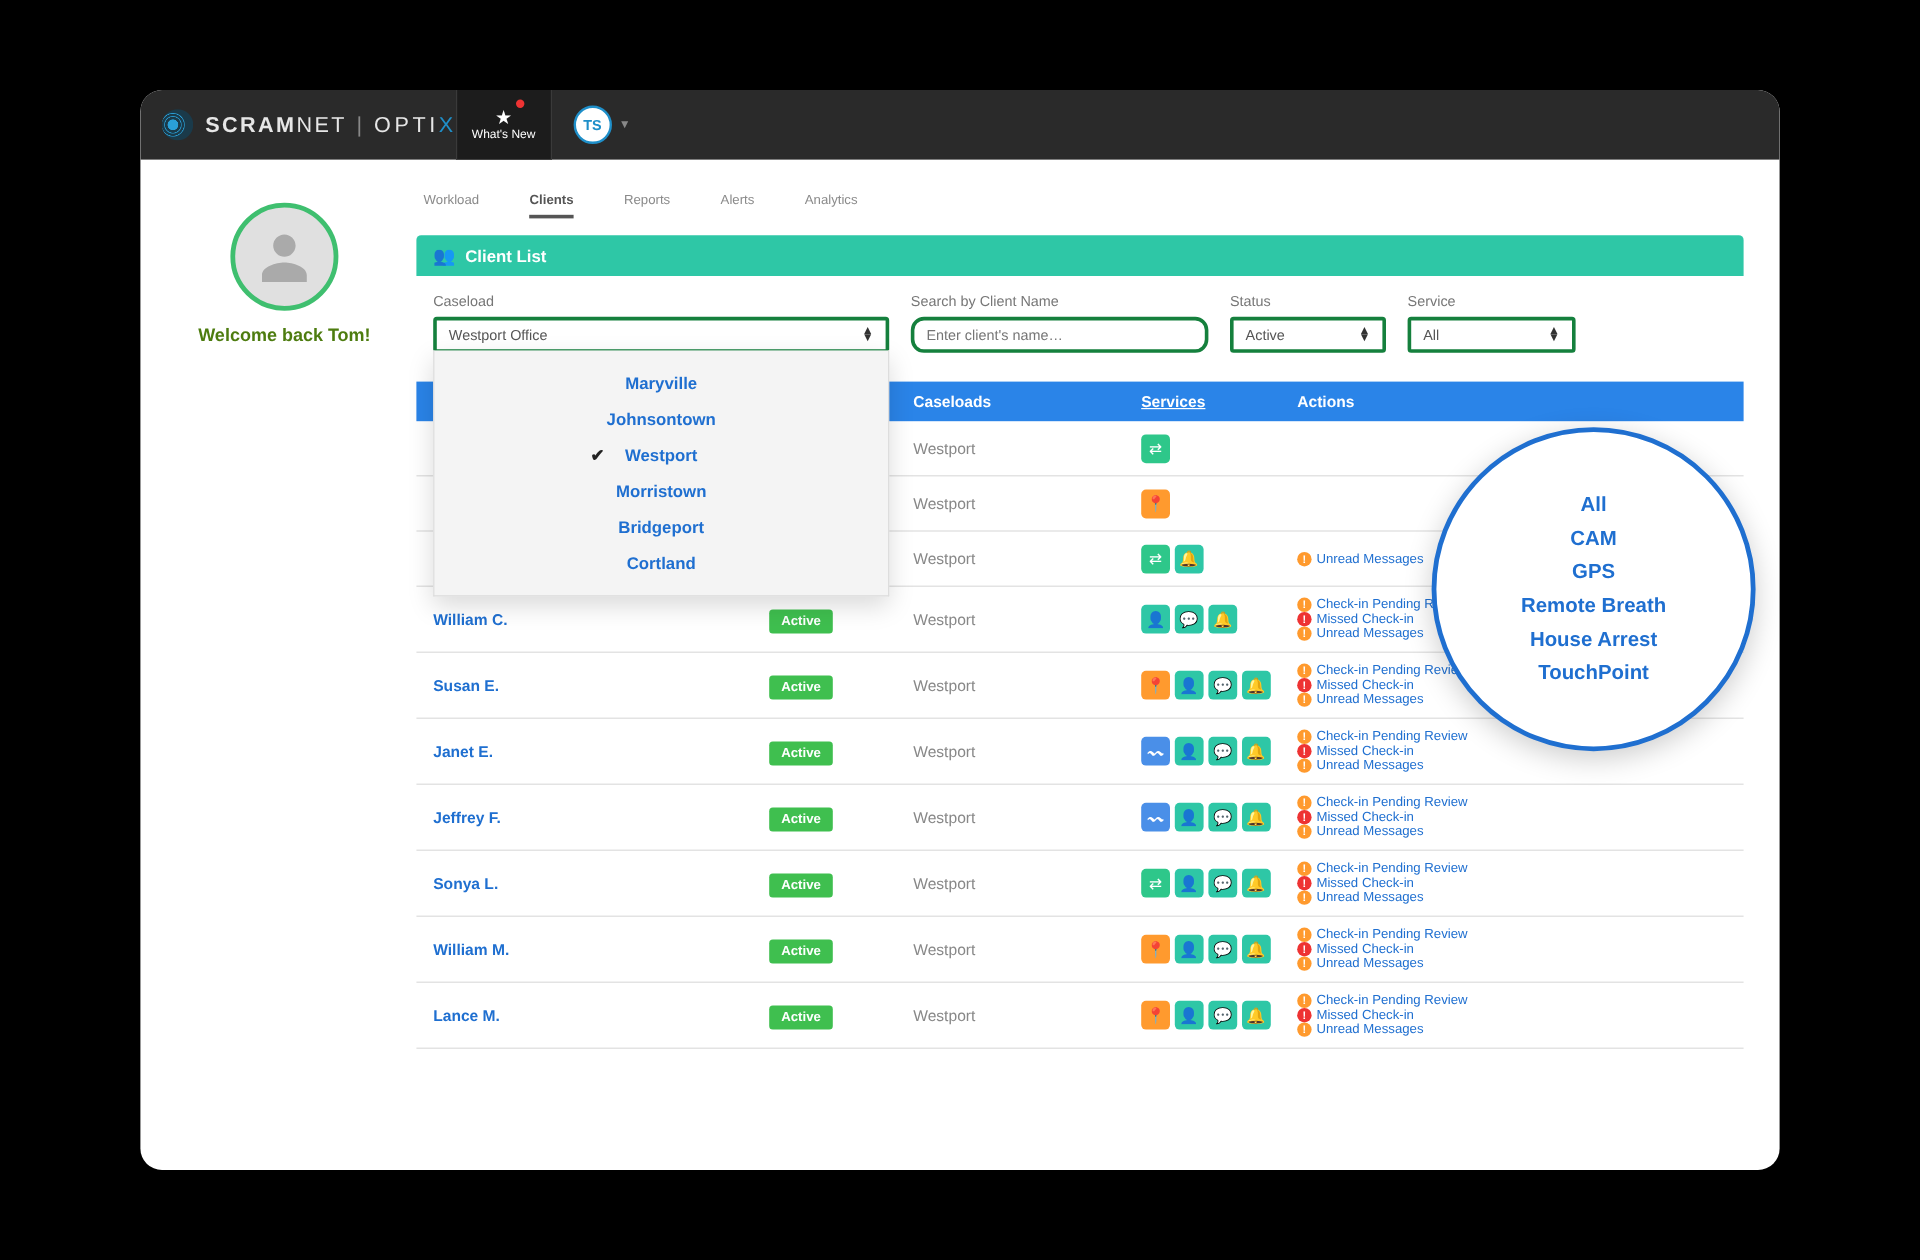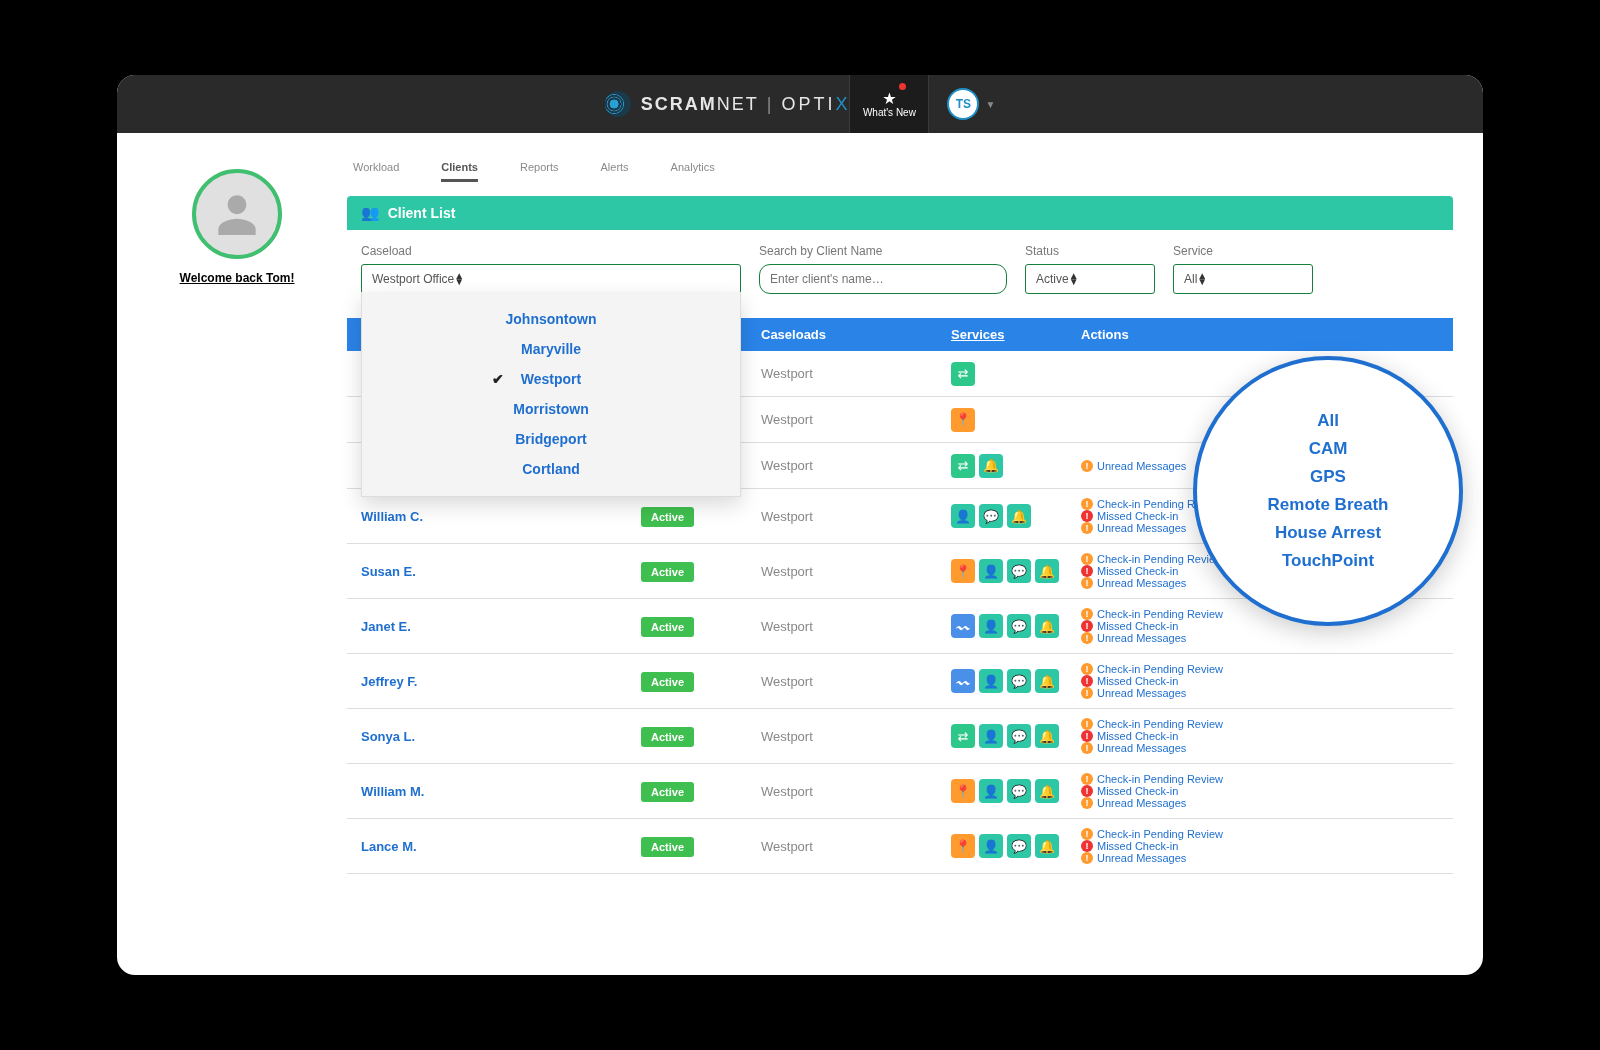--- a/index.html
+++ b/index.html
@@ -1,49 +1,49 @@
 <!DOCTYPE html>
 <html><head>
 <meta charset="utf-8">
 <style>
 * { box-sizing: border-box; margin: 0; padding: 0; }
 body { font-family: Arial, Helvetica, sans-serif; background: #000; display: flex; align-items: center; justify-content: center; height: 1050px; width: 1600px; }
 .frame { width: 1366px; height: 900px; background: #fff; border-radius: 18px; overflow: hidden; position: relative; box-shadow: 0 10px 40px rgba(0,0,0,.6); }
-.topbar { height: 58px; background: #2a2a2a; display: flex; align-items: center; padding: 0 18px; justify-content: center; }
+.topbar { height: 58px; background: #2a2a2a; display: flex; align-items: center; padding: 0 18px; justify-content: flex-start; }
 .brand { display: flex; align-items: center; gap: 10px; }
 .brand-logo { width: 26px; height: 26px; border-radius: 50%; background: radial-gradient(circle at 35% 50%, #2aa0d8 20%, transparent 22%), radial-gradient(circle at 35% 50%, transparent 30%, #2aa0d8 32%, transparent 36%), radial-gradient(circle at 35% 50%, transparent 42%, #2aa0d8 44%, transparent 48%); background-color:#1a3a4a; }
 .brand-text { color: #e6e6e6; font-size: 18px; letter-spacing: 2px; display: flex; align-items: baseline; gap: 8px; }
 .brand-text .bold { font-weight: 700; }
 .brand-text .light { font-weight: 300; }
 .brand-text .pipe { color: #888; font-weight: 300; }
 .brand-text .optix { color: #e6e6e6; letter-spacing: 3px; font-weight: 300; margin-top: 33px; }
 .brand-text .x { color: #1f8fc9; }
 .topbar-right { display: flex; align-items: center; gap: 18px; }
 .whatsnew { background: #1c1c1c; height: 58px; width: 80px; display: flex; flex-direction: column; align-items: center; justify-content: center; color: #fff; font-size: 10px; position: relative; border-left:1px solid #3a3a3a; border-right:1px solid #3a3a3a; cursor:pointer; }
 .whatsnew .star { font-size: 16px; line-height: 1; }
 .whatsnew .dot { position: absolute; top: 8px; right: 22px; width: 7px; height: 7px; background: #e33; border-radius: 50%; }
 .avatar-menu { display: flex; align-items: center; gap: 6px; cursor:pointer; }
 .avatar-ts { width: 32px; height: 32px; border-radius: 50%; background: #fff; color: #1f8fc9; display: flex; align-items: center; justify-content: center; font-size: 12px; font-weight: 600; border:2px solid #1f8fc9; }
 .caret { color: #888; font-size: 10px; }
 .content { display: flex; padding: 28px 30px 0 30px; gap: 20px; }
 .sidebar { width: 180px; text-align: center; padding-top: 8px; }
 .avatar-big { width: 90px; height: 90px; border-radius: 50%; border: 4px solid #3fbf6f; background: #e0e0e0; display: flex; align-items: center; justify-content: center; margin: 0 auto 12px; }
 .avatar-big svg { width: 56px; height: 56px; fill: #aaa; }
-.welcome { color: #000000; font-size: 12px; font-weight: 600; text-decoration: underline; }
+.welcome { color: #4d7c0f; font-size: 15px; font-weight: 600; }
 .main { flex: 1; }
 .tabs { display: flex; gap: 42px; margin-bottom: 14px; padding-left: 6px; }
 .tab { color: #8a8a8a; font-size: 11px; padding-bottom: 6px; cursor:pointer; }
 .tab.active { color: #555; font-weight: 700; border-bottom: 3px solid #555; }
 .panel { border-radius: 4px 4px 0 0; overflow: visible; position: relative; }
 .panel-head { background: #2ec7a6; color: #fff; padding: 8px 14px; font-size: 14px; font-weight: 600; display: flex; align-items: center; gap: 8px; border-radius: 4px 4px 0 0; }
 .panel-head .ico { font-size: 15px; }
 .filters { display: flex; gap: 18px; padding: 14px 14px 10px 14px; background: #fff; }
 .filter { display: flex; flex-direction: column; gap: 6px; }
 .filter label { font-size: 12px; color: #777; }
-.sel, .inp { height: 30px; border: 1px solid #15803d; border-radius: 3px; padding: 0 10px; font-size: 12px; color: #555; background: #fff; display: flex; align-items: center; justify-content: flex-start; cursor:pointer; }
+.sel, .inp { height: 30px; border: 3px solid #15803d; border-radius: 3px; padding: 0 10px; font-size: 12px; color: #555; background: #fff; display: flex; align-items: center; justify-content: space-between; cursor:pointer; }
 .inp { color: #aaa; border-radius: 11px; }
 .sel .arrows { font-size: 10px; color: #333; line-height: .6; display:flex; flex-direction:column; }
 .f-caseload { flex: 0 0 380px; }
 .f-search { flex: 0 0 248px; }
 .f-status { flex: 0 0 130px; }
 .f-service { flex: 0 0 140px; }
 .table-head { background: #2a84e8; color: #fff; display: flex; padding: 9px 14px; font-size: 13px; font-weight: 600; margin-top: 14px; }
 .th-name { flex: 0 0 280px; }
 .th-status { flex: 0 0 120px; }
 .th-case { flex: 0 0 190px; }
@@ -374,22 +374,22 @@
                 </div>
                 <div class="act-line">
                   <span class="bullet o">!</span>
                   <span>Unread Messages</span>
                 </div>
               </div>
             </div>
           </div>
 
         <div class="dd-caseload" id="dd-caseload">
+            <div class="opt"><span>Maryville</span></div>
             <div class="opt"><span>Johnsontown</span></div>
-            <div class="opt"><span>Maryville</span></div>
             <div class="opt"><span class="check">✔</span><span>Westport</span></div>
             <div class="opt"><span>Morristown</span></div>
             <div class="opt"><span>Bridgeport</span></div>
             <div class="opt"><span>Cortland</span></div>
           </div>
 
         <div class="circle" id="circle">
             <div class="copt">All</div>
             <div class="copt">CAM</div>
             <div class="copt">GPS</div>

